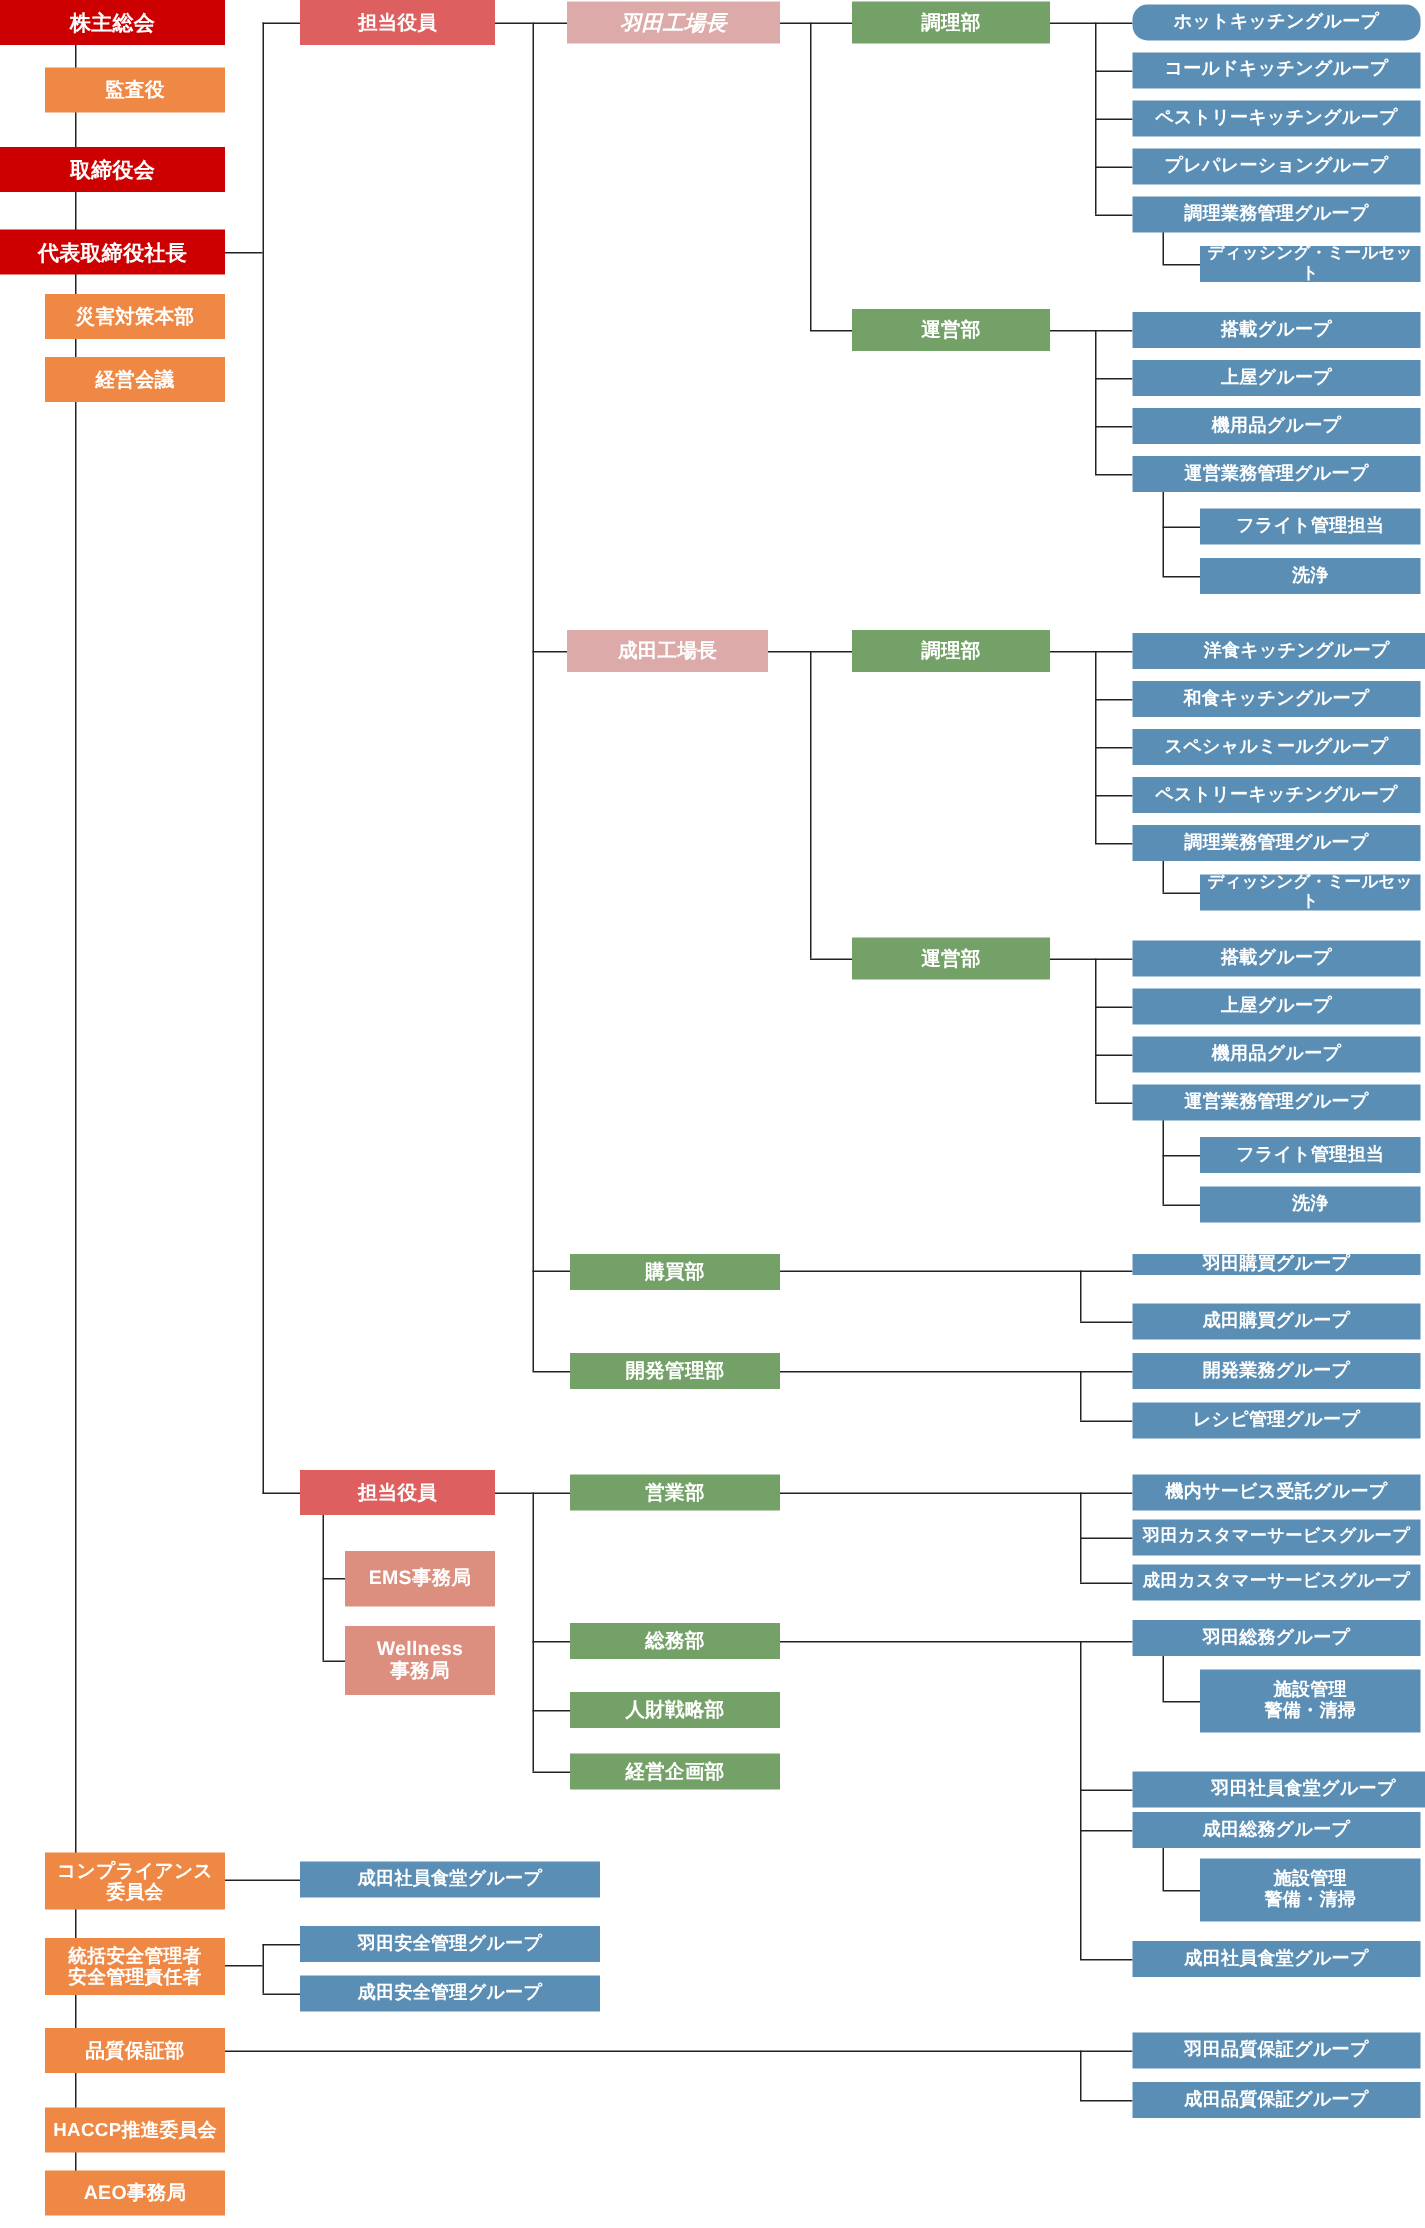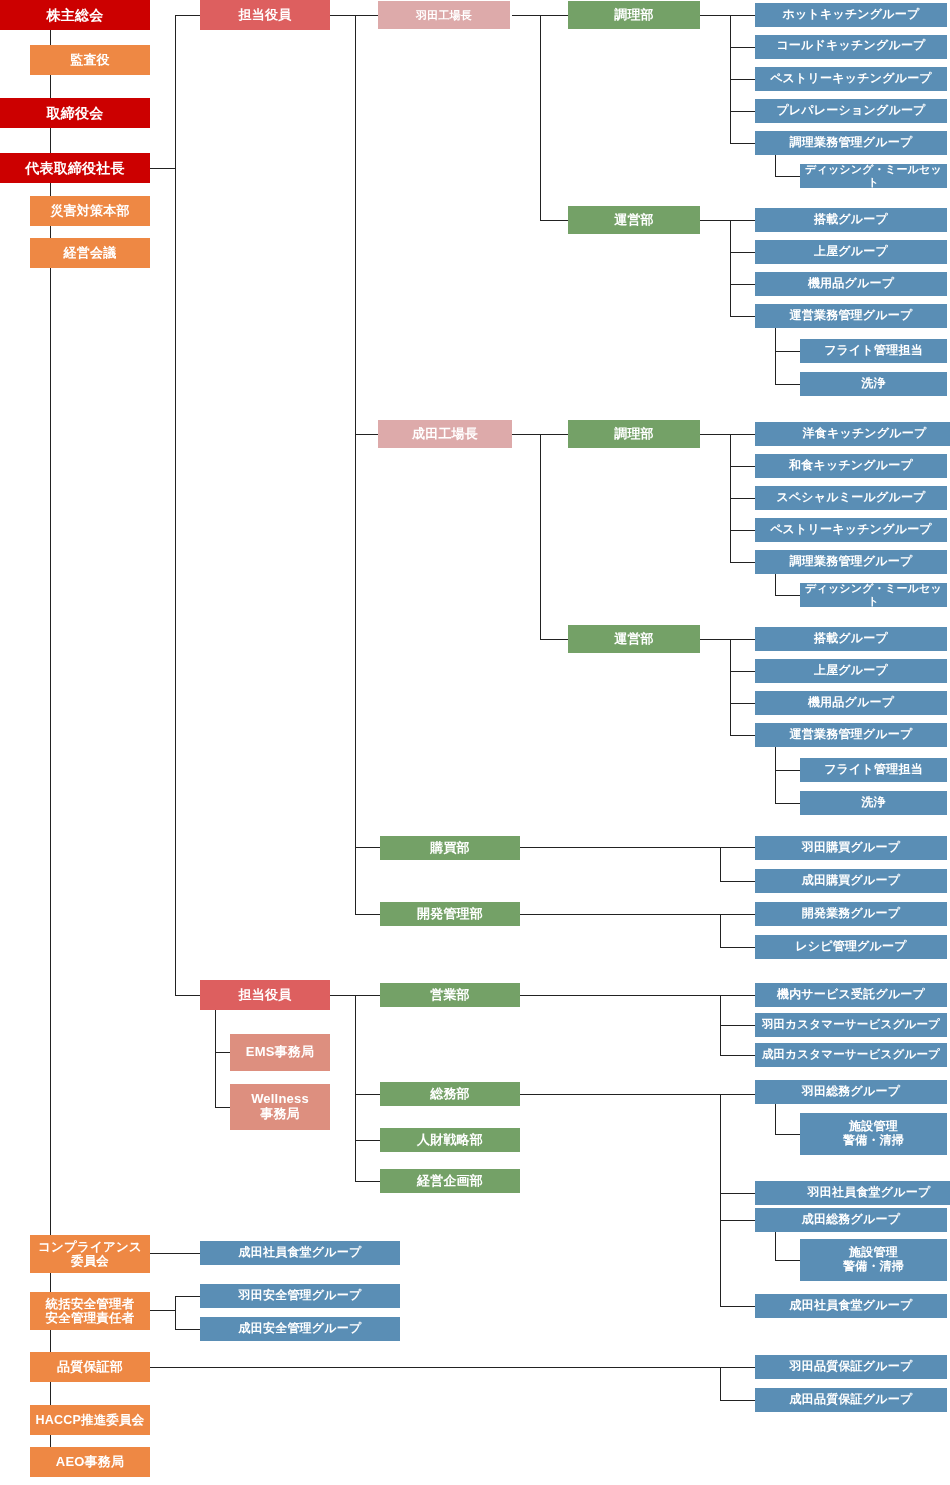--- a/index.html
+++ b/index.html
@@ -171,25 +171,25 @@
   <div class="node lvl-red" style="left:0px; top:153px; width:150px; height:30px; font-size:14px;">代表取締役社長</div>
   <div class="node lvl-orange" style="left:30px; top:196px; width:120px; height:30px; font-size:13px;">災害対策本部</div>
   <div class="node lvl-orange" style="left:30px; top:238px; width:120px; height:30px; font-size:13px;">経営会議</div>
 
   <div class="node lvl-exec" style="left:200px; top:0px; width:130px; height:30px; font-size:13px;">担当役員</div>
   <div class="node lvl-exec" style="left:200px; top:980px; width:130px; height:30px; font-size:13px;">担当役員</div>
   <div class="node lvl-salmon" style="left:230px; top:1034px; width:100px; height:37px; font-size:13px;">EMS事務局</div>
   <div class="node lvl-salmon" style="left:230px; top:1084px; width:100px; height:46px; font-size:13px;">Wellness
 事務局</div>
 
-  <div class="node lvl-pink" style="left:378px; top:1px; width:132px; height:28px; font-size:11px;">羽田工場長</div>
+  <div class="node lvl-pink" style="left:378px; top:1px; width:142px; height:28px; font-size:14px;font-style:italic;">羽田工場長</div>
   <div class="node lvl-pink" style="left:378px; top:420px; width:134px; height:28px; font-size:13px;">成田工場長</div>
 
   <div class="node lvl-green" style="left:568px; top:1px; width:132px; height:28px; font-size:13px;">調理部</div>
-  <div class="node lvl-blue" style="left:755px; top:3px; width:192px; height:24px; font-size:12px;">ホットキッチングループ</div>
+  <div class="node lvl-blue" style="left:755px; top:3px; width:192px; height:24px; font-size:12px;border-radius:10px;">ホットキッチングループ</div>
   <div class="node lvl-blue" style="left:755px; top:35px; width:192px; height:24px; font-size:12px;font-family:Liberation Mono, monospace;">コールドキッチングループ</div>
   <div class="node lvl-blue" style="left:755px; top:67px; width:192px; height:24px; font-size:12px;">ペストリーキッチングループ</div>
   <div class="node lvl-blue" style="left:755px; top:99px; width:192px; height:24px; font-size:12px;">プレパレーショングループ</div>
   <div class="node lvl-blue" style="left:755px; top:131px; width:192px; height:24px; font-size:12px;">調理業務管理グループ</div>
   <div class="node lvl-blue" style="left:800px; top:164px; width:147px; height:24px; font-size:11px;">ディッシング・ミールセット</div>
 
   <div class="node lvl-green" style="left:568px; top:206px; width:132px; height:28px; font-size:13px;">運営部</div>
   <div class="node lvl-blue" style="left:755px; top:208px; width:192px; height:24px; font-size:12px;">搭載グループ</div>
   <div class="node lvl-blue" style="left:755px; top:240px; width:192px; height:24px; font-size:12px;">上屋グループ</div>
   <div class="node lvl-blue" style="left:755px; top:272px; width:192px; height:24px; font-size:12px;">機用品グループ</div>
@@ -207,21 +207,21 @@
 
   <div class="node lvl-green" style="left:568px; top:625px; width:132px; height:28px; font-size:13px;">運営部</div>
   <div class="node lvl-blue" style="left:755px; top:627px; width:192px; height:24px; font-size:12px;">搭載グループ</div>
   <div class="node lvl-blue" style="left:755px; top:659px; width:192px; height:24px; font-size:12px;">上屋グループ</div>
   <div class="node lvl-blue" style="left:755px; top:691px; width:192px; height:24px; font-size:12px;">機用品グループ</div>
   <div class="node lvl-blue" style="left:755px; top:723px; width:192px; height:24px; font-size:12px;">運営業務管理グループ</div>
   <div class="node lvl-blue" style="left:800px; top:758px; width:147px; height:24px; font-size:12px;">フライト管理担当</div>
   <div class="node lvl-blue" style="left:800px; top:791px; width:147px; height:24px; font-size:12px;">洗浄</div>
 
   <div class="node lvl-green" style="left:380px; top:836px; width:140px; height:24px; font-size:13px;">購買部</div>
-  <div class="node lvl-blue" style="left:755px; top:836px; width:192px; height:24px; font-size:12px;">羽田購買グループ</div>
+  <div class="node lvl-blue" style="left:755px; top:836px; width:192px; height:14px; font-size:12px;">羽田購買グループ</div>
   <div class="node lvl-blue" style="left:755px; top:869px; width:192px; height:24px; font-size:12px;">成田購買グループ</div>
 
   <div class="node lvl-green" style="left:380px; top:902px; width:140px; height:24px; font-size:13px;">開発管理部</div>
   <div class="node lvl-blue" style="left:755px; top:902px; width:192px; height:24px; font-size:12px;">開発業務グループ</div>
   <div class="node lvl-blue" style="left:755px; top:935px; width:192px; height:24px; font-size:12px;">レシピ管理グループ</div>
 
   <div class="node lvl-green" style="left:380px; top:983px; width:140px; height:24px; font-size:13px;">営業部</div>
   <div class="node lvl-blue" style="left:755px; top:983px; width:192px; height:24px; font-size:12px;">機内サービス受託グループ</div>
   <div class="node lvl-blue" style="left:755px; top:1013px; width:192px; height:24px; font-size:11.5px;">羽田カスタマーサービスグループ</div>
   <div class="node lvl-blue" style="left:755px; top:1043px; width:192px; height:24px; font-size:11.5px;">成田カスタマーサービスグループ</div>

